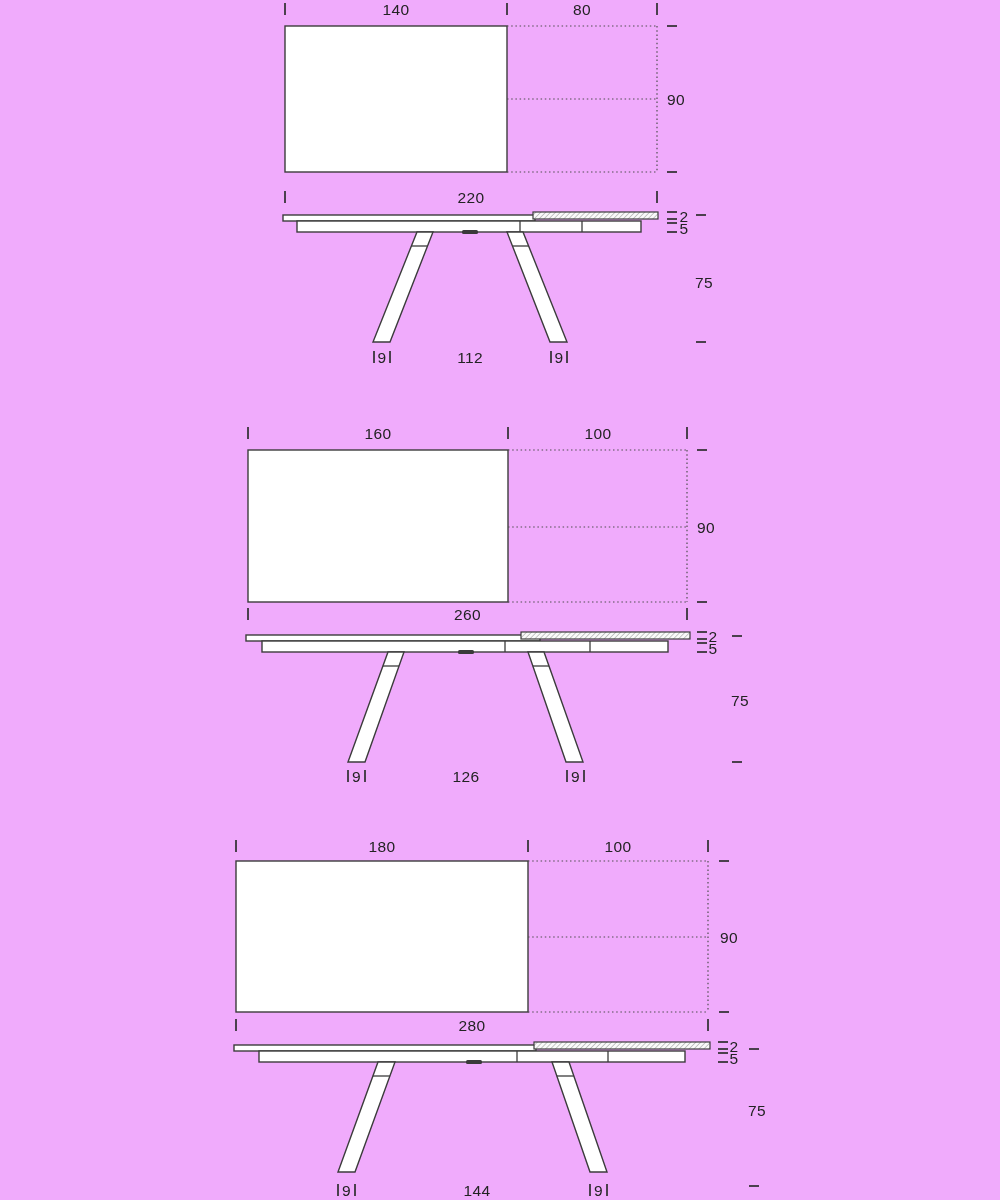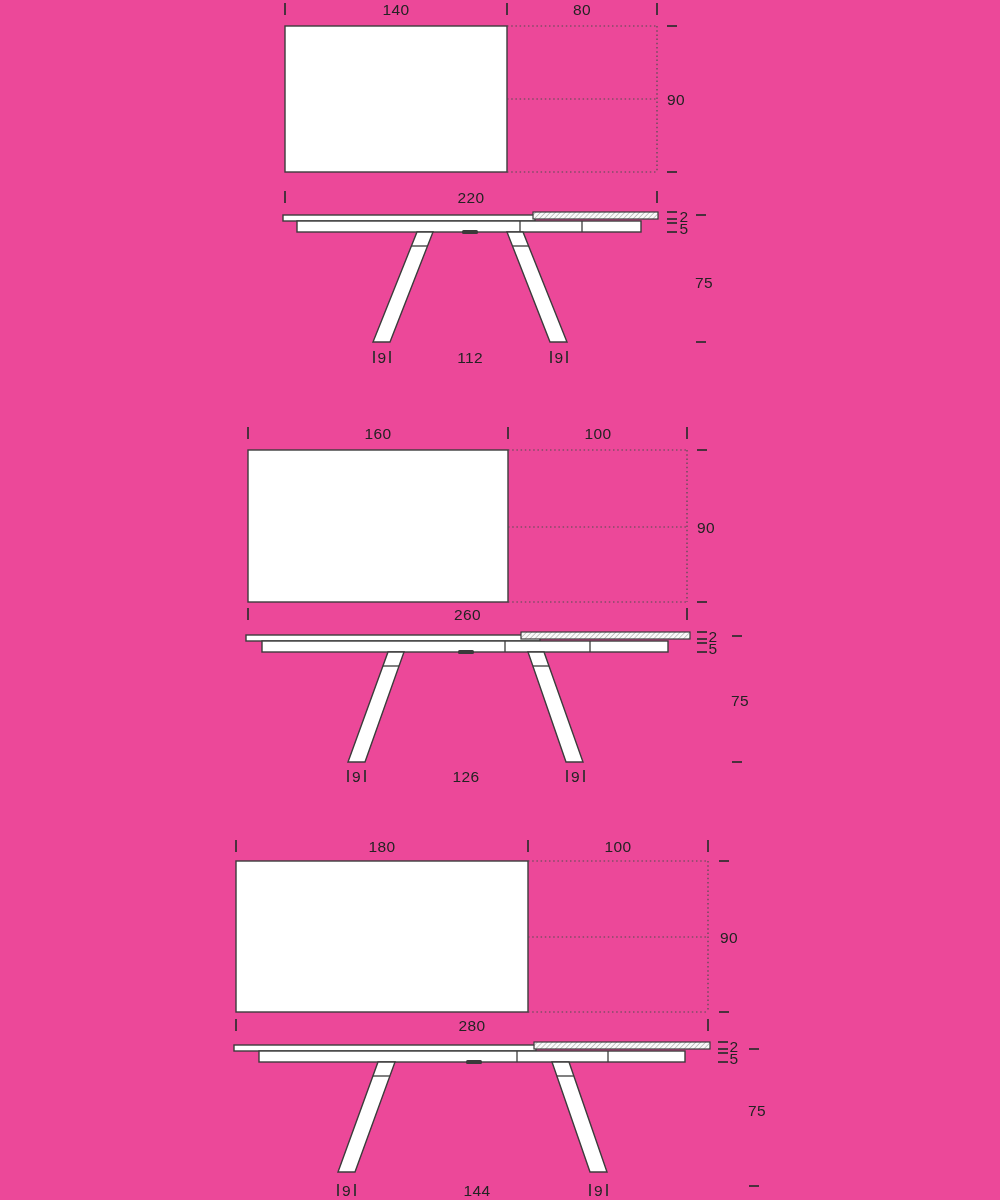--- a/index.html
+++ b/index.html
@@ -1,17 +1,17 @@
 <!DOCTYPE html>
 <html><head>
 <meta charset="utf-8">
 <style>
   html,body{margin:0;padding:0;background:#ffffff;}
   body{width:1000px;height:1200px;font-family:"Liberation Sans",sans-serif;}
-  .stage{position:relative;width:1000px;height:1200px;background:#ec4899;overflow:hidden;}
+  .stage{position:relative;width:1000px;height:1200px;background:#f0abfc;overflow:hidden;}
   svg{display:block;}
   .outline{fill:#ffffff;stroke:#3c3c3c;stroke-width:1.4;}
   .ln{stroke:#3c3c3c;stroke-width:1.3;fill:none;}
   .dot{stroke:#4f4f4f;stroke-width:1.2;fill:none;stroke-dasharray:1.5 2.7;}
   .tick{stroke:#2e2e2e;stroke-width:1.7;fill:none;}
   .lbl{font-family:"Liberation Sans",sans-serif;font-size:15.5px;fill:#232323;
        text-anchor:middle;dominant-baseline:central;letter-spacing:0.3px;}
   .leaf{fill:url(#hatchPat);stroke:#3c3c3c;stroke-width:1.2;}
   .mech{fill:#3a3a3a;stroke:none;}
 </style>

